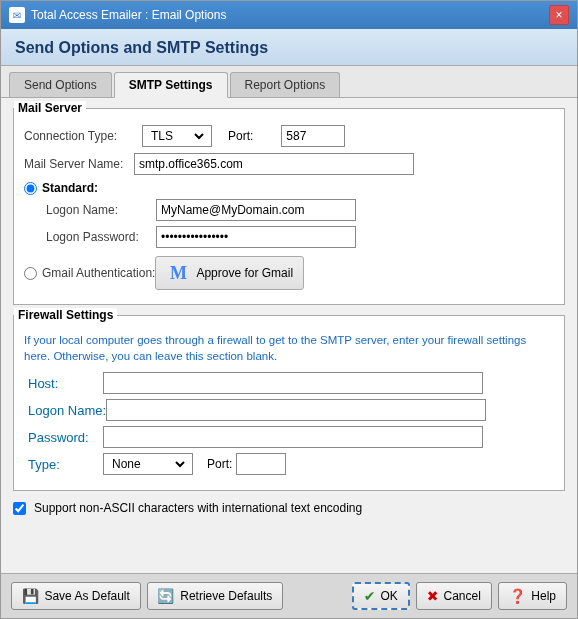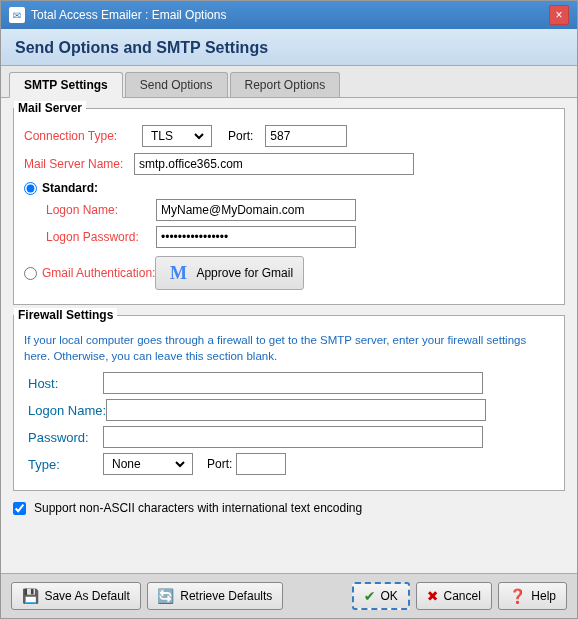--- a/index.html
+++ b/index.html
@@ -136,21 +136,21 @@
       padding: 0 4px;
     }
 
     .form-row {
       display: flex;
       align-items: center;
       margin-bottom: 6px;
     }
 
     .form-label {
-      color: #ef4444;
+      color: #404040;
       min-width: 110px;
       font-size: 12px;
     }
 
     .form-input {
       border: 1px solid #888;
       padding: 2px 4px;
       font-size: 12px;
       height: 22px;
       background: white;
@@ -158,21 +158,22 @@
 
     .form-input.wide {
       width: 280px;
     }
 
     .form-input.medium {
       width: 200px;
     }
 
     .form-input.small {
-      width: 82px;
+      width: 64px;
+      margin-left: 16px;
     }
 
     .form-input.tiny {
       width: 50px;
     }
 
     .connection-row {
       display: flex;
       align-items: center;
       gap: 8px;
@@ -340,22 +341,22 @@
       <span class="title-bar-text">Total Access Emailer : Email Options</span>
     </div>
     <div class="title-bar-close">×</div>
   </div>
 
   <div class="window-header">
     <h1>Send Options and SMTP Settings</h1>
   </div>
 
   <div class="tabs-row">
+    <div class="tab">Send Options</div>
     <div class="tab active">SMTP Settings</div>
-    <div class="tab">Send Options</div>
     <div class="tab">Report Options</div>
   </div>
 
   <div class="content">
 
     <div class="section-box">
       <span class="section-title">Mail Server</span>
 
       <div class="connection-row">
         <span class="form-label">Connection Type:</span>

